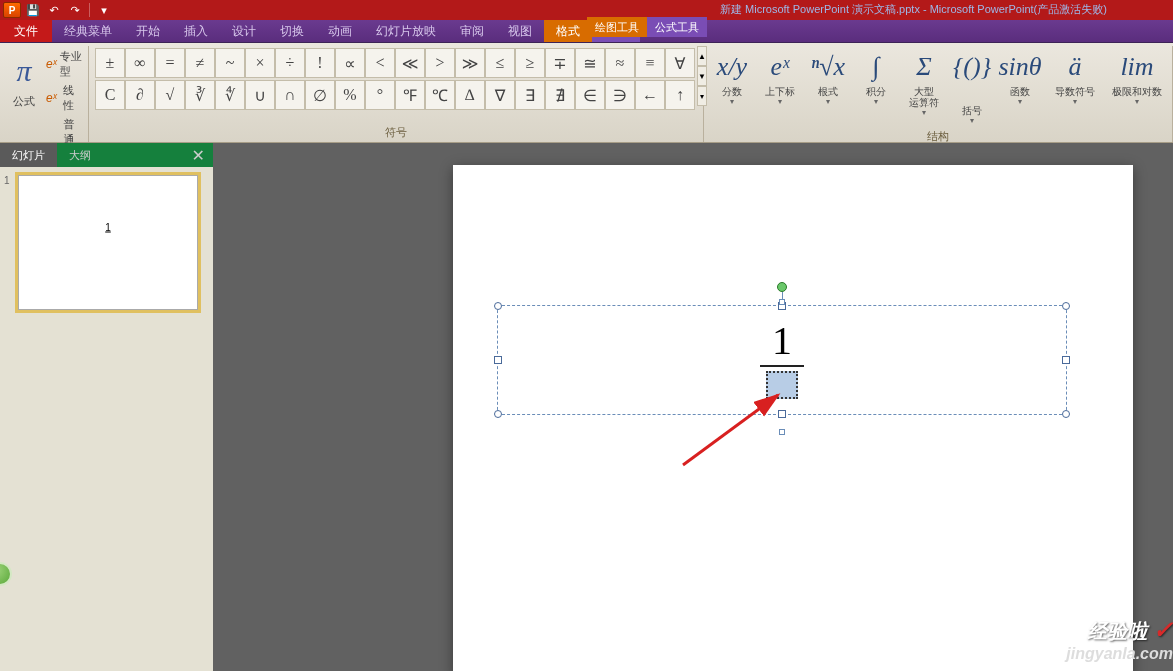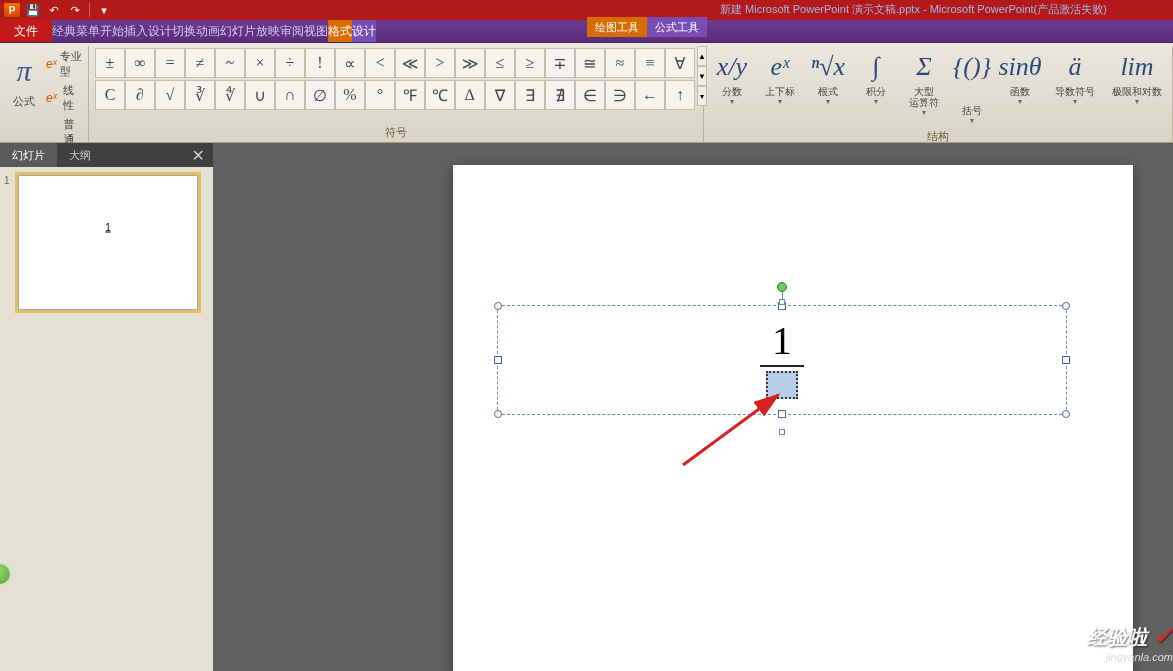--- a/index.html
+++ b/index.html
@@ -12,21 +12,21 @@
 .qat-btn { width: 18px; height: 16px; display: flex; align-items: center; justify-content: center; font-size: 11px; color: white; cursor: pointer; }
 .qat-sep { width: 1px; height: 14px; background: rgba(255,255,255,0.3); margin: 0 2px; }
 .title-tool { position: absolute; top: 17px; height: 20px; padding: 0 8px; display: flex; align-items: center; font-size: 11px; }
 .tool-orange { background: #d86c00; left: 587px; }
 .tool-purple { background: #7a4db5; left: 647px; }
 .title-text { position: absolute; left: 720px; top: 2px; font-size: 11px; color: #9eb8e8; }
 
 
 .tabs { height: 23px; background: linear-gradient(#6a3a8f,#5a2d7d); display: flex; border-bottom: 1px solid #3d2356; }
 .file-tab { background: #c41919; color: white; padding: 0 14px; display: flex; align-items: center; font-size: 12px; }
-.tab { padding: 0 0; display: flex; align-items: center; color: #d8c8ec; font-size: 12px; cursor: pointer; }
+.tab { padding: 0 12px; display: flex; align-items: center; color: #d8c8ec; font-size: 12px; cursor: pointer; }
 .tab.active { background: linear-gradient(#f3f1ee,#e4dfd4); color: #5a4a2a; border-radius: 3px 3px 0 0; }
 .tab.tool1 { background: #d86c00; color: white; }
 .tab.tool2 { background: #7a4db5; color: white; }
 
 
 .ribbon { height: 100px; background: linear-gradient(#ebe7de,#d9d4c7); display: flex; border-bottom: 1px solid #a79d87; padding-top: 3px; }
 .rgroup { border-right: 1px solid #b9b09d; padding: 0 4px; display: flex; flex-direction: column; }
 .rgroup-body { flex: 1; display: flex; align-items: flex-start; }
 .rgroup-label { text-align: center; font-size: 11px; color: #6a5d3d; padding: 2px 0; }
 
@@ -51,21 +51,21 @@
 .struct-group { flex: 1; }
 .struct-row { display: flex; gap: 4px; padding: 2px; }
 .struct-btn { width: 44px; display: flex; flex-direction: column; align-items: center; cursor: pointer; }
 .struct-ic { height: 38px; display: flex; align-items: center; justify-content: center; font-size: 26px; color: #2a4a7a; font-family: "Cambria Math", Georgia, serif; font-style: italic; }
 .struct-lbl { font-size: 10px; color: #444; text-align: center; line-height: 1.1; }
 .struct-btn.wide { width: 58px; }
 
 
 .main { display: flex; height: 528px; }
 .sidebar { width: 213px; background: #e4e1d3; display: flex; flex-direction: column; }
-.side-tabs { height: 24px; background: #404040; display: flex; align-items: center; }
+.side-tabs { height: 24px; background: #15803d; display: flex; align-items: center; }
 .side-tab { padding: 0 12px; height: 100%; display: flex; align-items: center; font-size: 11px; color: #ccc; cursor: pointer; }
 .side-tab.active { background: #5a5a5a; color: white; }
 .side-close { margin-left: auto; padding: 0 8px; color: #ccc; cursor: pointer; }
 .thumbs { flex: 1; background: #e4e1d3; padding: 8px 4px; overflow: auto; }
 .thumb-wrap { display: flex; gap: 4px; }
 .thumb-num { font-size: 10px; color: #666; width: 10px; }
 .thumb { width: 180px; height: 135px; background: white; border: 1px solid #aaa; box-shadow: 0 0 0 3px #e0c060; position: relative; }
 .thumb-frac { position: absolute; left: 50%; top: 38%; transform: translate(-50%,-50%); font-size: 10px; text-decoration: underline; }
 
 
@@ -96,21 +96,21 @@
 .sub-text { font-size: 22px; color: #888; }
 
 
 .arrow { position: absolute; pointer-events: none; }
 .arrow svg { overflow: visible; }
 
 
 .watermark { position: absolute; right: 0; bottom: 8px; text-align: right; pointer-events: none; }
 .wm-main { font-size: 20px; font-weight: bold; color: white; font-style: italic; text-shadow: 1px 1px 2px rgba(0,0,0,0.6); }
 .wm-check { color: #d82a2a; font-size: 24px; }
-.wm-sub { font-size: 11px; color: #ddd; font-style: italic; }
+.wm-sub { font-size: 16px; color: #ddd; font-style: italic; font-weight: bold; }
 
 
 .corner-circle { position: absolute; left: -12px; top: 562px; width: 24px; height: 24px; border-radius: 50%; background: radial-gradient(circle at 30% 30%, #9ed47a, #5aa83a); border: 2px solid #d4e8c4; }
 
 </style>
 </head>
 <body>
 
 <div class="titlebar">
   <div class="p-icon">P</div>

